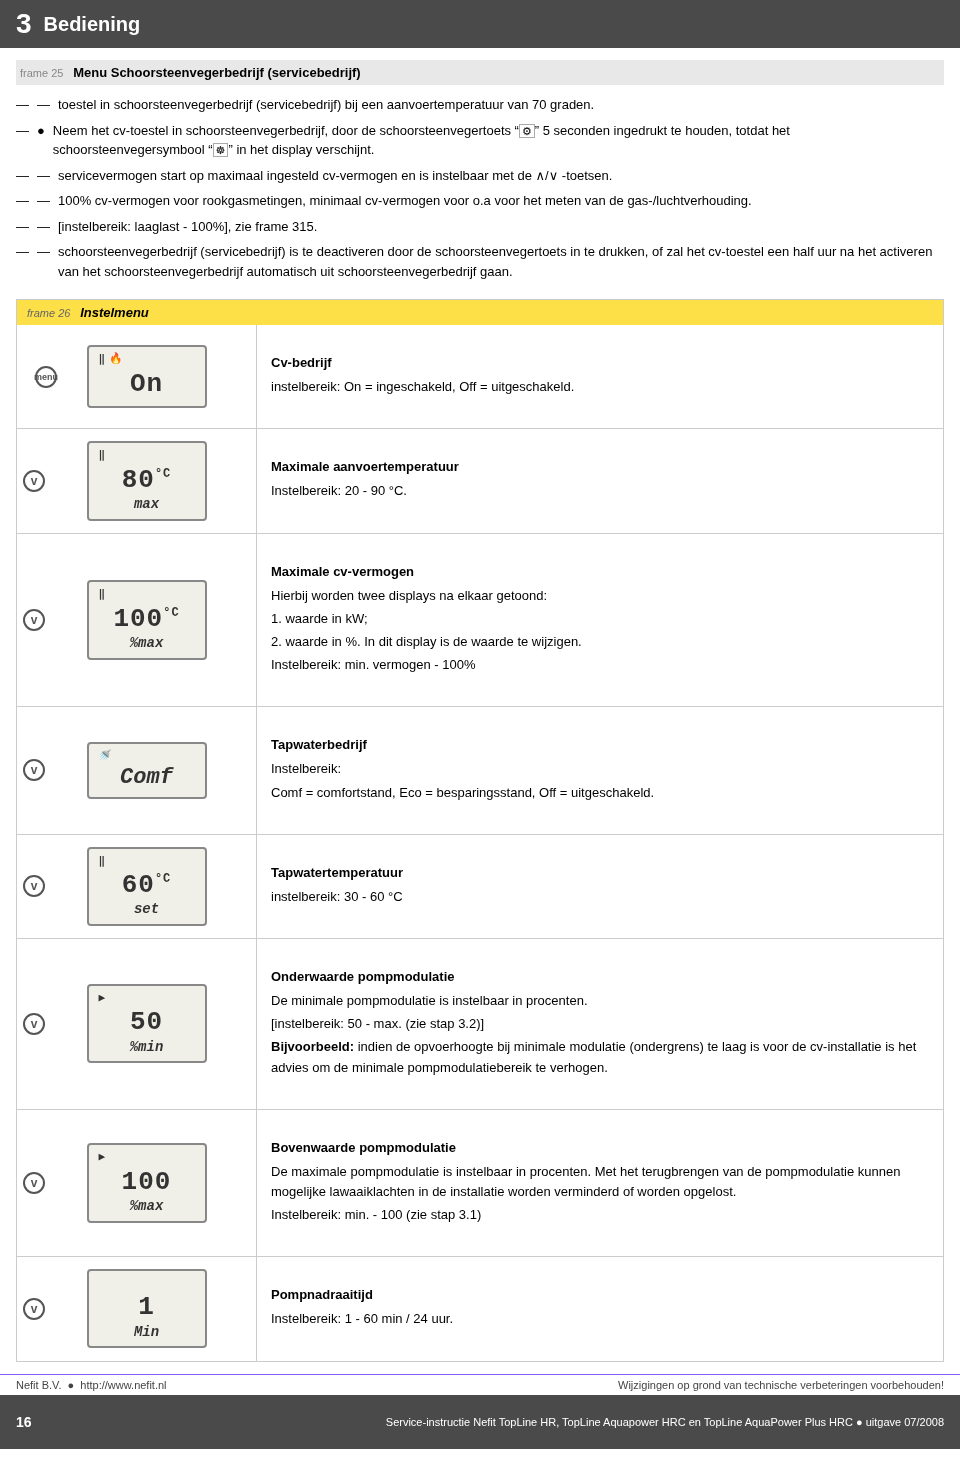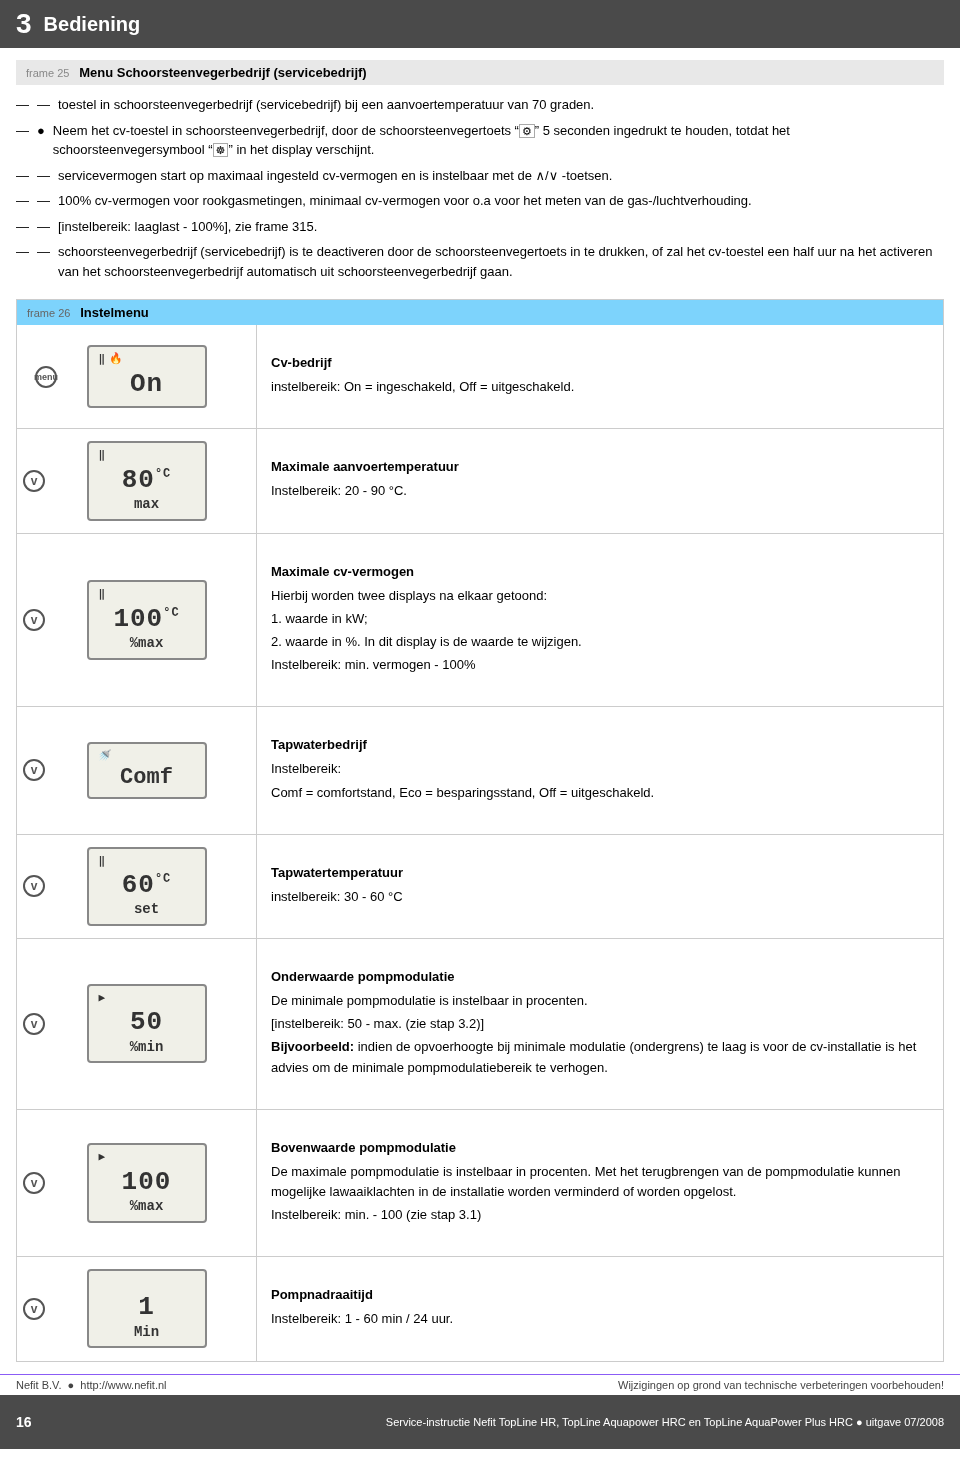--- a/index.html
+++ b/index.html
@@ -38,21 +38,21 @@
     .frame-section {
       margin-bottom: 18px;
     }
     .frame-title {
       font-weight: bold;
       font-size: 13px;
       display: inline;
     }
     .frame-header-bar {
       background: #e8e8e8;
-      padding: 5px 10px;
+      padding: 5px 4px;
       margin-bottom: 10px;
       font-size: 13px;
     }
 
     
     .bullet-list {
       list-style: none;
       padding-left: 0;
     }
     .bullet-list li {
@@ -65,23 +65,24 @@
       content: "—";
       flex-shrink: 0;
     }
 
     
     .instelmenu-section {
       border: 1px solid #ccc;
       margin-bottom: 0;
     }
     .instelmenu-header {
-      background: #7dd3fc;
+      background: #fde047;
       padding: 5px 10px;
       font-size: 13px;
+      font-style: italic;
     }
     .instelmenu-row {
       display: flex;
       border-bottom: 1px solid #ccc;
       min-height: 85px;
     }
     .instelmenu-row:last-child {
       border-bottom: none;
     }
     .instelmenu-left {
@@ -136,20 +137,21 @@
       font-size: 26px;
       font-weight: bold;
       letter-spacing: 1px;
     }
     .lcd-box .lcd-unit {
       font-size: 12px;
       vertical-align: super;
     }
     .lcd-box .lcd-label {
       font-size: 14px;
+      font-style: italic;
     }
     .v-circle {
       width: 22px;
       height: 22px;
       border: 2px solid #555;
       border-radius: 50%;
       display: flex;
       align-items: center;
       justify-content: center;
       font-size: 12px;

